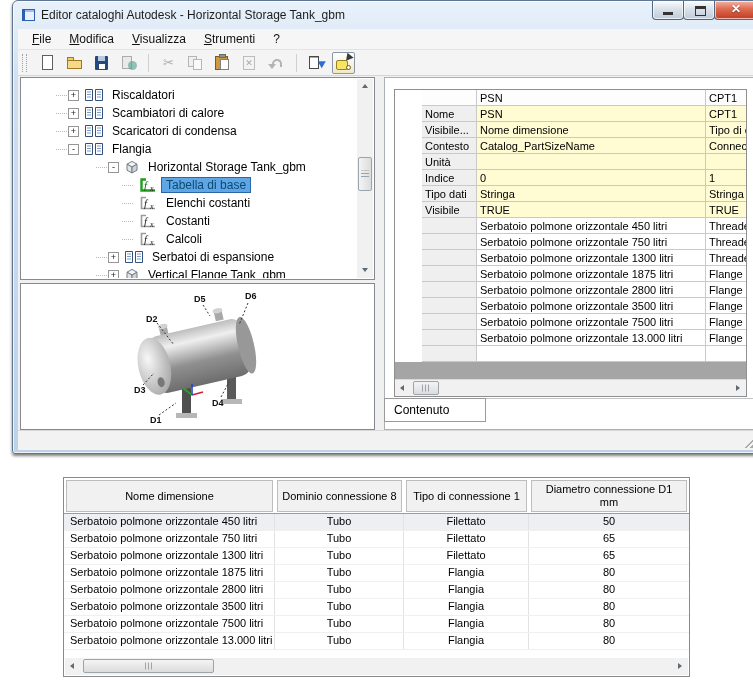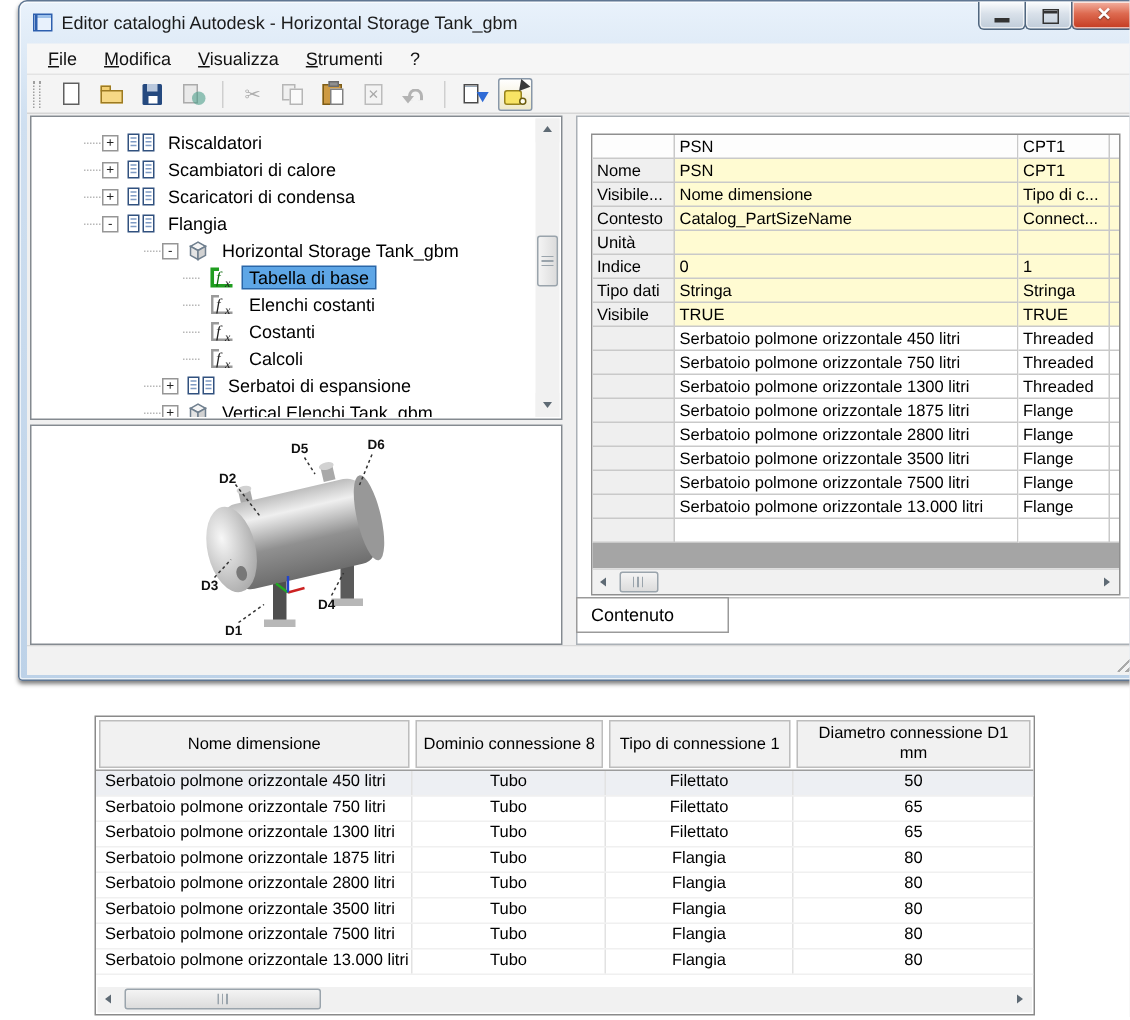--- a/index.html
+++ b/index.html
@@ -73,42 +73,42 @@
   #right-panel{left:371px;top:76px;width:370px;height:353px;border-color:#aab0b6;}
 
   
   #tree-scroll{position:absolute;left:1px;top:1px;right:17px;bottom:1px;overflow:hidden;padding-top:7px;}
   .tree-item{height:18px;display:flex;align-items:center;font-size:12px;white-space:nowrap;color:#000;}
   .stub{width:11px;height:0;border-top:1px dotted #b8b8b8;flex:none;margin-right:1px;}
   .expbox{width:11px;height:11px;box-sizing:border-box;border:1px solid #969696;background:#fff;flex:none;
         font-size:9px;line-height:8px;text-align:center;color:#222;}
   .t-ico{flex:none;margin:0 4px 0 5px;height:14px;display:flex;align-items:center;}
   .lab{padding:0 4px;}
-  .sel-lab{background:#5ea6e6;outline:1px solid #2a66a8;color:#000000;}
+  .sel-lab{background:#5ea6e6;outline:1px solid #2a66a8;color:#0c4a6e;}
   .vscroll{position:absolute;right:1px;top:1px;width:16px;bottom:1px;background:#f1f1f1;}
   .sb-btn{position:absolute;left:0;width:16px;height:16px;background:#f1f1f1;}
   .sb-thumb{position:absolute;left:1px;width:14px;background:linear-gradient(90deg,#f4f4f4,#dcdcdc);
         border:1px solid #9aa4ac;border-radius:2px;box-sizing:border-box;}
   .grip-h{position:absolute;left:50%;top:50%;width:8px;height:7px;transform:translate(-50%,-50%);
         background:repeating-linear-gradient(90deg,#9aa4ac 0 1px,transparent 1px 3px);}
   .grip-v{position:absolute;left:50%;top:50%;width:8px;height:7px;transform:translate(-50%,-50%);
         background:repeating-linear-gradient(0deg,#9aa4ac 0 1px,transparent 1px 3px);}
   .ar{position:absolute;width:0;height:0;border:3px solid transparent;}
   .ar.up{border-bottom:4px solid #5e6a74;border-top:none;left:5px;top:5px;}
   .ar.down{border-top:4px solid #5e6a74;border-bottom:none;left:5px;top:6px;}
   .ar.left{border-right:4px solid #5e6a74;border-left:none;left:5px;top:5px;}
   .ar.right{border-left:4px solid #5e6a74;border-right:none;left:6px;top:5px;}
 
   
   #tank-img{position:absolute;left:105px;top:1px;width:146px;height:143px;background:#fff;}
 
   
   #pgrid{position:absolute;left:9px;top:11px;width:353px;height:308px;border:1px solid #8f8f8f;
         background:#fff;box-sizing:border-box;overflow:hidden;}
-  .g-row{display:flex;height:16px;box-sizing:border-box;}
+  .g-row{display:flex;height:16px;box-sizing:border-box;margin-left:27px;}
   .g-cell{box-sizing:border-box;border-right:1px solid #c9c9c9;border-bottom:1px solid #c9c9c9;
         font-size:11px;line-height:14px;padding:1px 3px;white-space:nowrap;overflow:hidden;}
   .g-c0{width:55px;flex:none;}
   .g-c1{width:229px;flex:none;}
   .g-c2{width:61px;flex:none;}
   .g-c3{flex:1;border-right:none;}
   .g-row.head .g-cell{background:#fdfdfd;}
   .g-row.prop .g-c0{background:#efefef;}
   .g-row.prop .g-c1,.g-row.prop .g-c2,.g-row.prop .g-c3{background:#fffbd2;}
   .g-row.data .g-c0{background:#efefef;}
@@ -371,21 +371,21 @@
         <div class="tree-item" style="padding-left: 74px;">
           <span class="stub"></span>
           <span class="expbox">+</span>
           <span class="t-ico">
             <svg width="16" height="14" viewBox="0 0 16 14">
               <path d="M3 4.2 8 1.4l5 2.8-5 2.8z" fill="#f5f5f5" stroke="#6f7f8e"></path>
               <path d="M3 4.2v6l5 2.8V7z" fill="#e4e4e4" stroke="#6f7f8e"></path>
               <path d="M13 4.2v6l-5 2.8V7z" fill="#d2d2d2" stroke="#6f7f8e"></path>
             </svg>
           </span>
-          <span class="lab">Vertical Elenchi Tank_gbm</span>
+          <span class="lab">Vertical Flange Tank_gbm</span>
         </div>
       </div>
     <div class="vscroll">
       <div class="sb-btn" style="top:0">
           <span class="ar up"></span>
         </div>
       <div class="sb-thumb" style="top:78px;height:34px;">
           <span class="grip-v"></span>
         </div>
       <div class="sb-btn" style="bottom:0">

